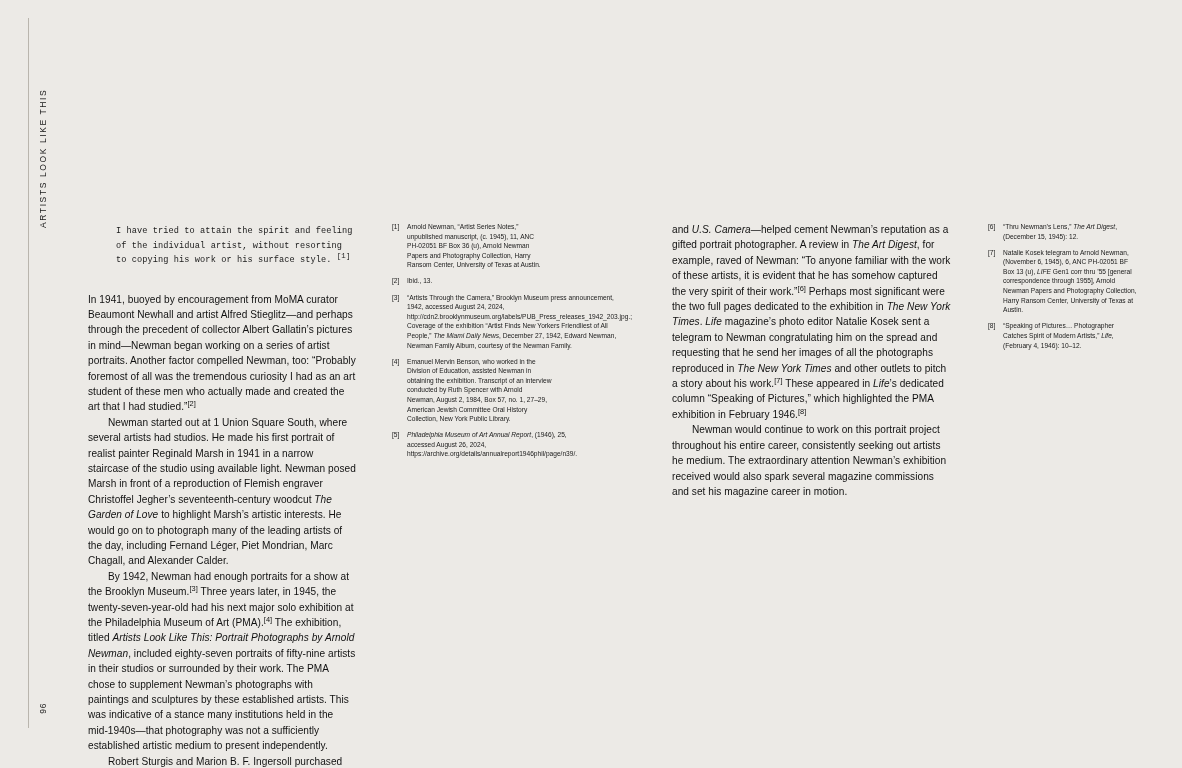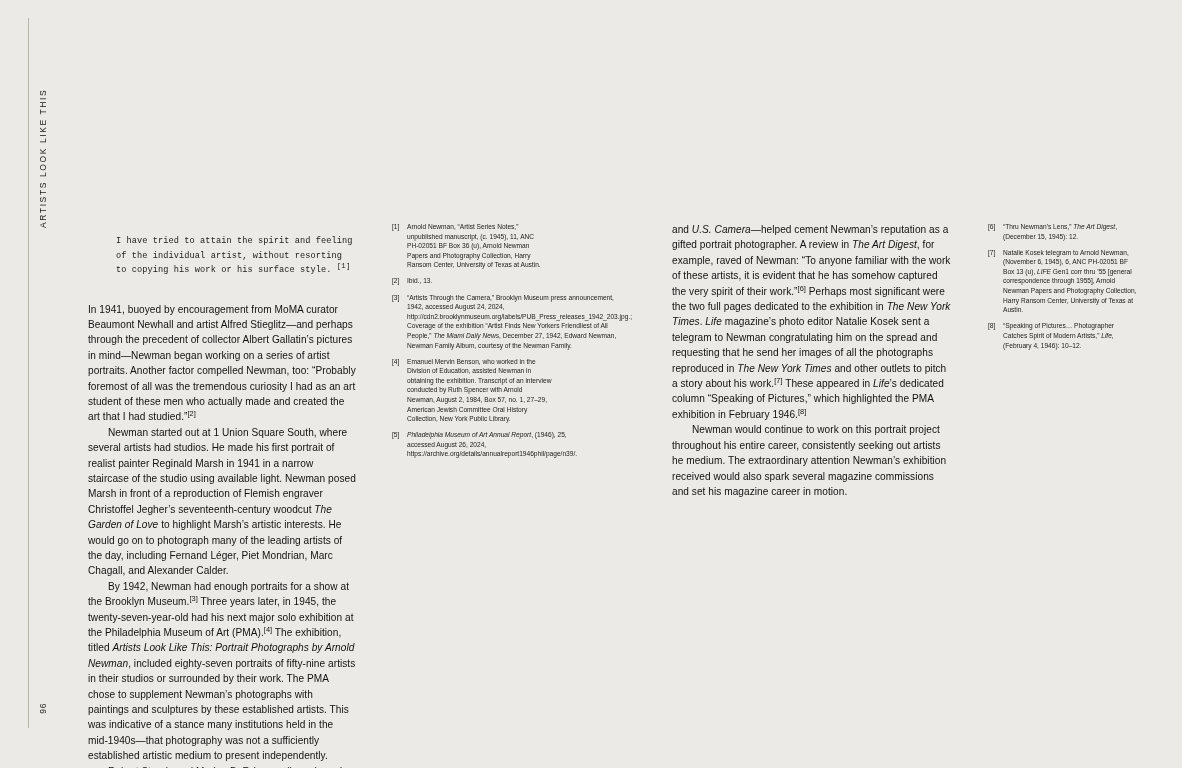--- a/index.html
+++ b/index.html
@@ -69,21 +69,21 @@
   .col-3 { left: 672px; width: 280px; }
   .col-4 { left: 988px; width: 152px; }
 
   
   .epigraph {
     font-family: "Liberation Mono", monospace;
     font-size: 8.6px;
     line-height: 14.5px;
     letter-spacing: 0.1px;
     color: #1a1a1a;
-    margin: 12px 0 24px 28px;
+    margin: 2px 0 24px 28px;
     width: 238px;
   }
 
   
   .body-col p {
     margin: 0;
     font-size: 10.1px;
     line-height: 15.4px;
     letter-spacing: 0.005em;
     text-align: left;

